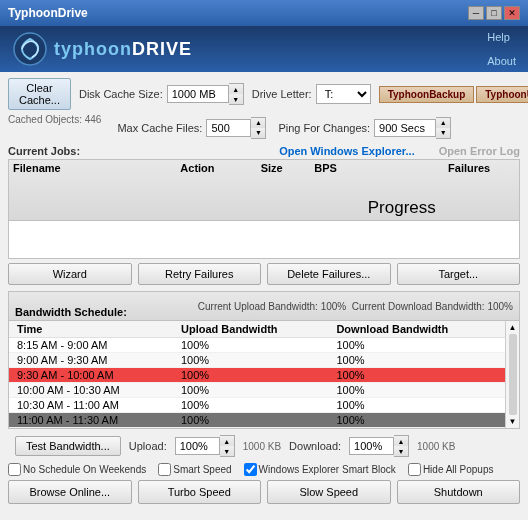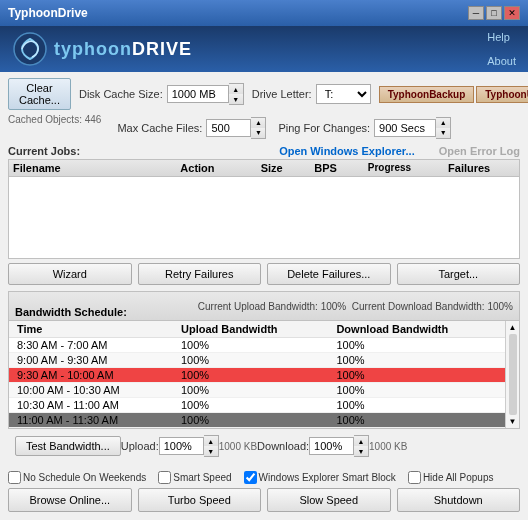--- a/index.html
+++ b/index.html
@@ -196,21 +196,21 @@
     .table-header {
       display: flex;
       background: linear-gradient(to bottom, #e8e8e8, #d8d8d8);
       border-bottom: 1px solid #c0c0c0;
       padding: 2px 4px;
     }
     .col-filename { flex: 2.5; font-weight: bold; font-size: 11px; }
     .col-action { flex: 1.2; font-weight: bold; font-size: 11px; }
     .col-size { flex: 0.8; font-weight: bold; font-size: 11px; }
     .col-bps { flex: 0.8; font-weight: bold; font-size: 11px; }
-    .col-progress { flex: 1.2; font-weight: bold; font-size: 10px; }
+    .col-progress { flex: 1.2; font-weight: normal; font-size: 17px; margin-top: 36px; }
     .col-failures { flex: 1; font-weight: bold; font-size: 11px; }
     .table-body {
       height: 76px;
       overflow-y: auto;
     }
     .bottom-btn-row {
       display: flex;
       gap: 6px;
       margin-bottom: 6px;
     }
@@ -255,21 +255,22 @@
       font-weight: bold;
     }
     .bandwidth-table td {
       padding: 1px 8px;
       font-size: 11px;
       border-bottom: 1px solid #f0f0f0;
     }
     .test-row {
       display: flex;
       align-items: center;
-      margin-bottom: 12px;
+      gap: 8px;
+      margin-bottom: 4px;
       padding: 2px 7px;
     }
     .checkbox-row {
       display: flex;
       align-items: center;
       gap: 4px;
       margin-bottom: 4px;
     }
     .checkbox-group {
       display: flex;
@@ -409,21 +410,21 @@
         <table class="bandwidth-table">
           <thead>
             <tr>
               <th>Time</th>
               <th>Upload Bandwidth</th>
               <th>Download Bandwidth</th>
             </tr>
           </thead>
           <tbody id="bw-tbody">
           <tr style="background: white;">
-                <td>8:30 AM - 7:00 AM</td>
+                <td>8:15 AM - 9:00 AM</td>
                 <td>100%</td>
                 <td>100%</td>
               </tr>
               <tr style="background: rgb(248, 248, 248);">
                 <td>9:00 AM - 9:30 AM</td>
                 <td>100%</td>
                 <td>100%</td>
               </tr>
               <tr style="background: #ef4444;">
                 <td>9:30 AM - 10:00 AM</td>

